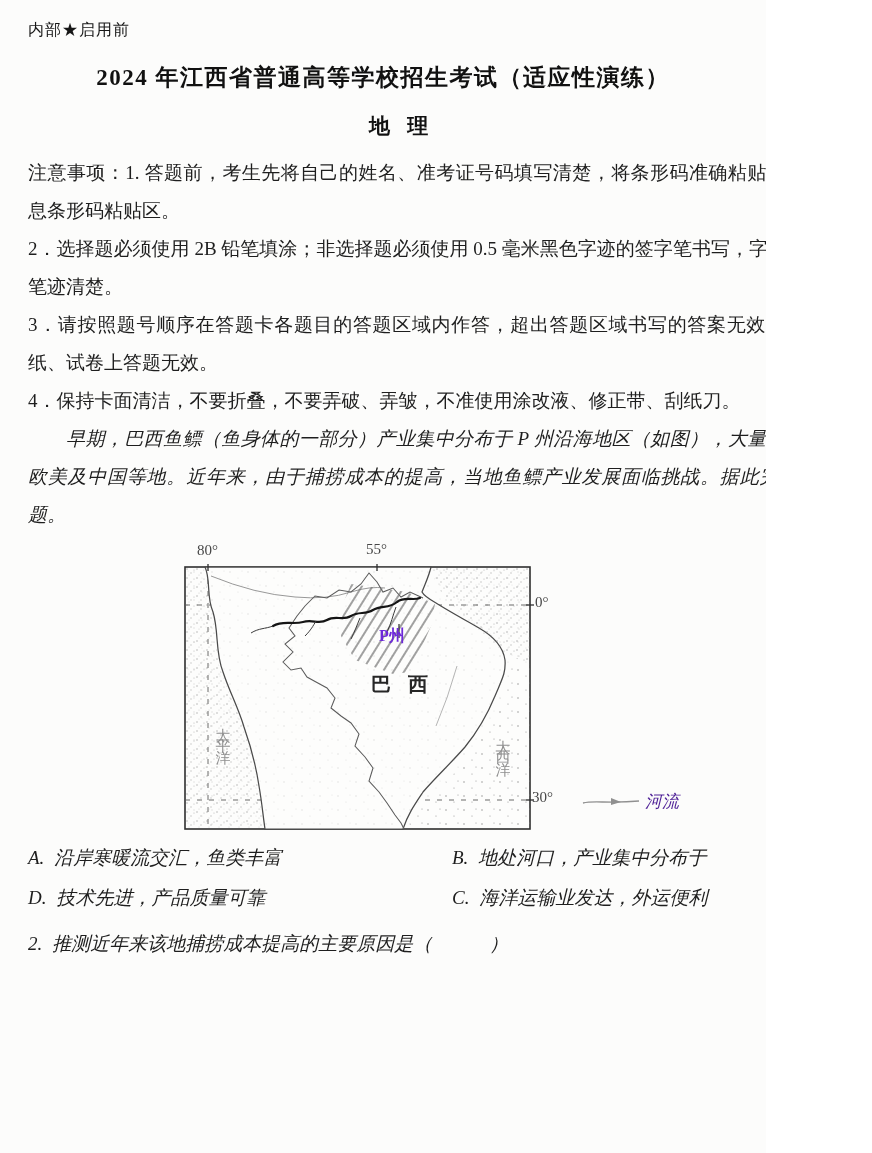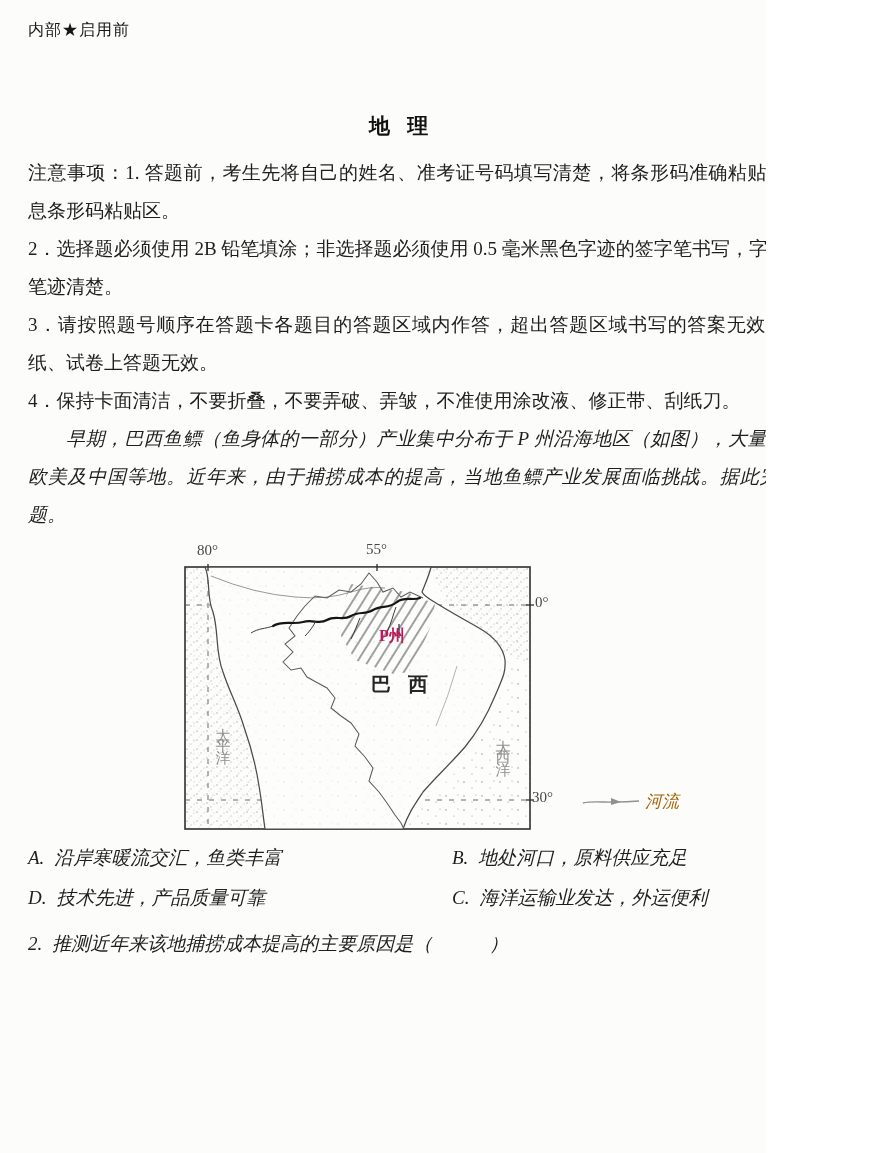--- a/index.html
+++ b/index.html
@@ -46,46 +46,47 @@
   .map-wrap {
     position: relative;
     width: 560px; height: 298px;
     margin: 6px 0 0 127px;
   }
   .map-wrap svg { position: absolute; left: 0; top: 0; }
   .mlabel {
     position: absolute; color: #3c3c3c; font-size: 15px; white-space: nowrap;
   }
   .mlabel.coord { color: #474747; }
-  .state-label { font-size: 16px; font-weight: bold; color: #be185d; }
+  .state-label { font-size: 16px; font-weight: bold; color: #6d28d9; }
   .country-label {
     font-size: 20px; font-weight: bold; letter-spacing: 17px; color: #262626;
   }
   .ocean-label {
     writing-mode: vertical-rl; letter-spacing: 11px;
     color: #8f8f8f; font-size: 15px;
   }
-  .legend-label { color: #a16207; font-size: 17px; font-style: italic; }
+  .legend-label { color: #4c1d95; font-size: 17px; font-style: italic; }
   .question {
     font-size: 19px; line-height: 40px; font-style: italic; color: #1e1e1e;
     margin-top: 6px !important;
   }
   .q-num { margin-right: 10px; font-style: italic; }
   .options {
     display: grid; grid-template-columns: 424px 1fr;
     font-size: 19px; line-height: 40px; font-style: italic; color: #1e1e1e;
   }
   .option .opt-label { margin-right: 10px; }
 </style>
 </head>
 <body>
 
 <div class="page">
 
   <div class="notice">内部★启用前</div>
+  <h1 class="title">2024 年江西省普通高等学校招生考试（适应性演练）</h1>
   <h2 class="subject">地  理</h2>
 
   <div class="flow">
     <p class="bodytext">注意事项：1. 答题前，考生先将自己的姓名、准考证号码填写清楚，将条形码准确粘贴在考生信息条形码粘贴区。</p>
     <p class="bodytext">2．选择题必须使用 2B 铅笔填涂；非选择题必须使用 0.5 毫米黑色字迹的签字笔书写，字体工整、笔迹清楚。</p>
     <p class="bodytext">3．请按照题号顺序在答题卡各题目的答题区域内作答，超出答题区域书写的答案无效；在草稿纸、试卷上答题无效。</p>
     <p class="bodytext">4．保持卡面清洁，不要折叠，不要弄破、弄皱，不准使用涂改液、修正带、刮纸刀。</p>
 
     <p class="bodytext passage">早期，巴西鱼鳔（鱼身体的一部分）产业集中分布于 P 州沿海地区（如图），大量鱼鳔出口欧美及中国等地。近年来，由于捕捞成本的提高，当地鱼鳔产业发展面临挑战。据此完成 1～2 题。</p>
 
@@ -175,20 +176,20 @@
       <div class="mlabel state-label" style="left:224px; top:86px;">P州</div>
       <div class="mlabel country-label" style="left:216px; top:131px;">巴西</div>
       <div class="mlabel ocean-label" style="left:58px;  top:176px;">太平洋</div>
       <div class="mlabel ocean-label" style="left:338px; top:188px;">大西洋</div>
       <div class="mlabel legend-label" style="left:490px; top:250px;">河流</div>
     </div>
 
 
     <div class="options">
       <div class="option"><span class="opt-label">A.</span><span>沿岸寒暖流交汇，鱼类丰富</span></div>
-      <div class="option"><span class="opt-label">B.</span><span>地处河口，原料供应充足</span></div>
+      <div class="option"><span class="opt-label">B.</span><span>地处河口，产业集中分布于</span></div>
       <div class="option"><span class="opt-label">D.</span><span>技术先进，产品质量可靠</span></div>
       <div class="option"><span class="opt-label">C.</span><span>海洋运输业发达，外运便利</span></div>
     </div>
 
     <p class="bodytext question"><span class="q-num">2.</span><span>推测近年来该地捕捞成本提高的主要原因是（　　　）</span></p>
   </div>
 </div>
 
 </body></html>

